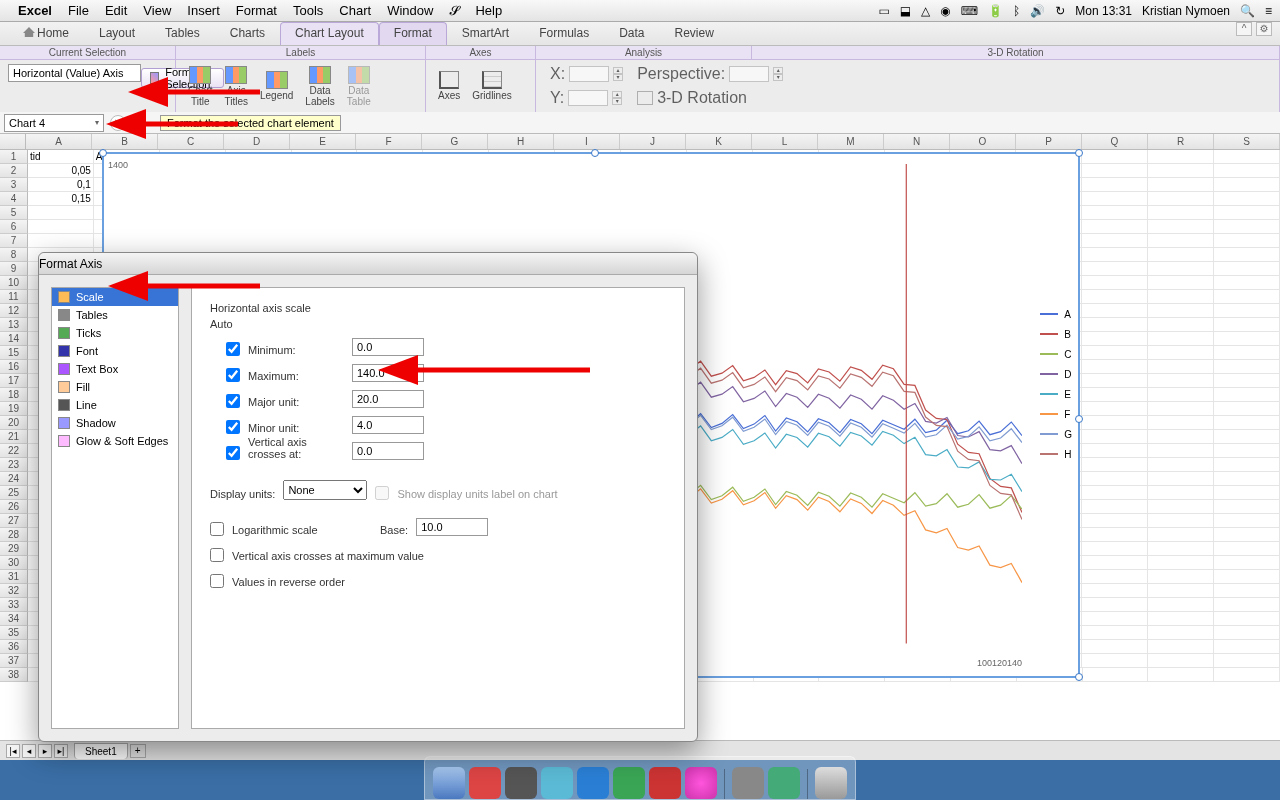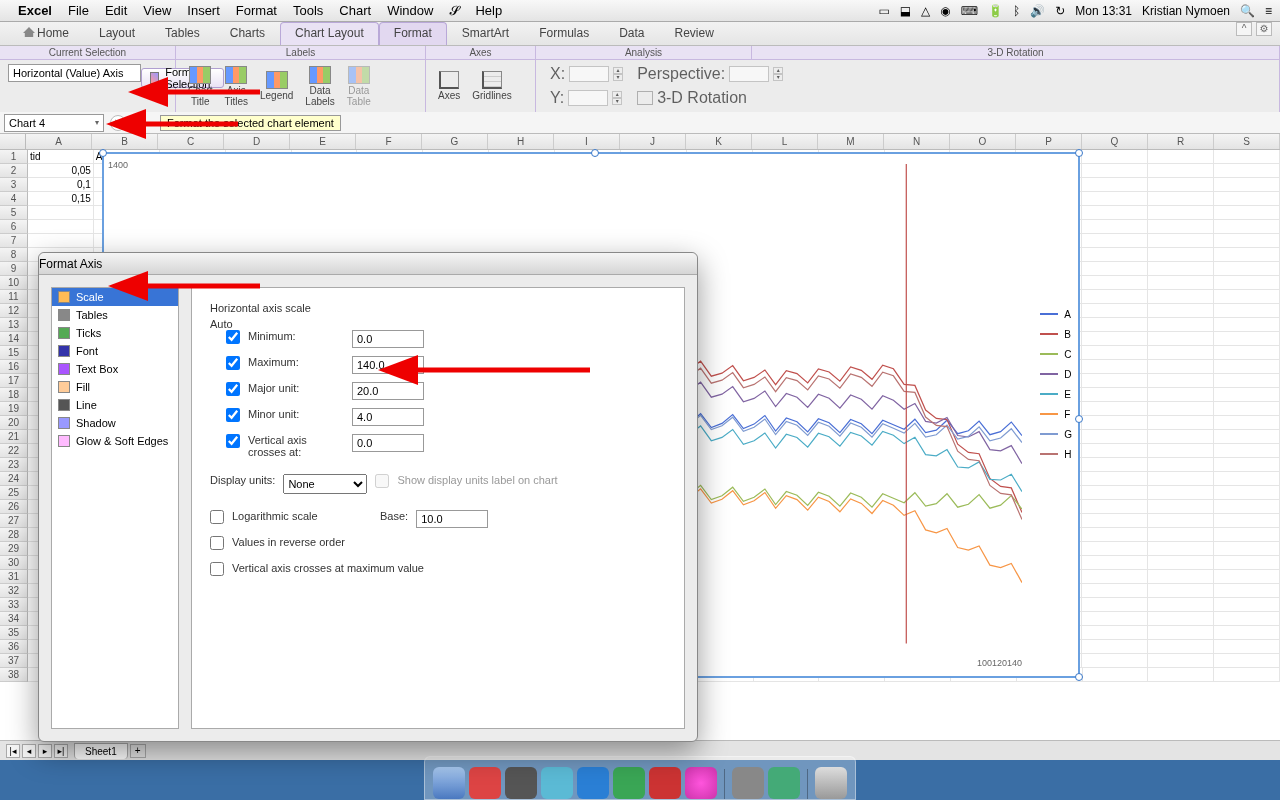--- a/index.html
+++ b/index.html
@@ -87,21 +87,21 @@
 
 .dialog { position: absolute; top: 252px; left: 38px; width: 660px; height: 490px; background: #ececec; border: 1px solid #888; border-radius: 6px; box-shadow: 0 10px 30px rgba(0,0,0,.4); z-index: 100; display: flex; flex-direction: column; }
 .dlg-title { height: 22px; background: linear-gradient(#f5f5f5,#d5d5d5); font-size: 12px; line-height: 22px; border-bottom: 1px solid #aaa; border-radius: 6px 6px 0 0; }
 .dlg-body { flex: 1; display: flex; padding: 12px; gap: 12px; }
 .dlg-side { width: 128px; background: #fff; border: 1px solid #aaa; font-size: 11px; }
 .dlg-side .sitem { padding: 3px 6px; display: flex; align-items: center; gap: 6px; }
 .dlg-side .sitem.sel { background: #3874d6; color: #fff; }
 .dlg-side .sic { width: 12px; height: 12px; border: 1px solid #888; }
 .dlg-main { flex: 1; background: #fff; border: 1px solid #aaa; padding: 14px 18px; font-size: 11px; color: #333; position: relative; }
 .dlg-main h4 { font-weight: normal; font-size: 11px; margin-bottom: 4px; }
-.frow { display: flex; align-items: flex-start; height: 26px; gap: 8px; }
+.frow { display: flex; align-items: flex-end; height: 26px; gap: 8px; }
 .frow .cb { width: 14px; height: 14px; }
 .frow label { width: 96px; }
 .frow input[type=text] { width: 72px; height: 18px; border: 1px solid #999; padding: 0 4px; font-size: 11px; }
 .frow.indent { margin-left: 16px; }
 .frow select { height: 20px; width: 84px; font-size: 11px; }
 .dlg-foot { height: 46px; display: flex; justify-content: flex-end; align-items: center; gap: 12px; padding: 0 18px; }
 .dlg-foot button { width: 76px; height: 24px; border-radius: 5px; border: 1px solid #888; font-size: 12px; }
 .dlg-foot .ok { background: linear-gradient(#7db7f5,#3a78e0); color: #fff; border-color: #2a5bb0; }
 .dlg-foot .cancel { background: linear-gradient(#fff,#e5e5e5); }
 
@@ -1300,25 +1300,25 @@
       </div>
 
       <div class="frow" style="margin-top:10px">
         <input type="checkbox" class="cb" style="">
         <span style="width:140px">Logarithmic scale</span>
         <span>Base:</span>
         <input type="text" value="10.0" style="">
       </div>
       <div class="frow">
           <input type="checkbox" class="cb" style="">
-          <span>Values in reverse order</span>
+          <span>Vertical axis crosses at maximum value</span>
         </div>
       <div class="frow">
           <input type="checkbox" class="cb" style="">
-          <span>Vertical axis crosses at maximum value</span>
+          <span>Values in reverse order</span>
         </div>
     </div>
   </div>
 </div>
 
 <div class="arrow" style="left:150px;top:82px">
   <svg width="120" height="20">
       <defs>
         <marker id="ah1" markerWidth="10" markerHeight="10" refX="2" refY="3" orient="auto">
           <path d="M0,0 L0,6 L8,3 z" fill="#e00"></path>

